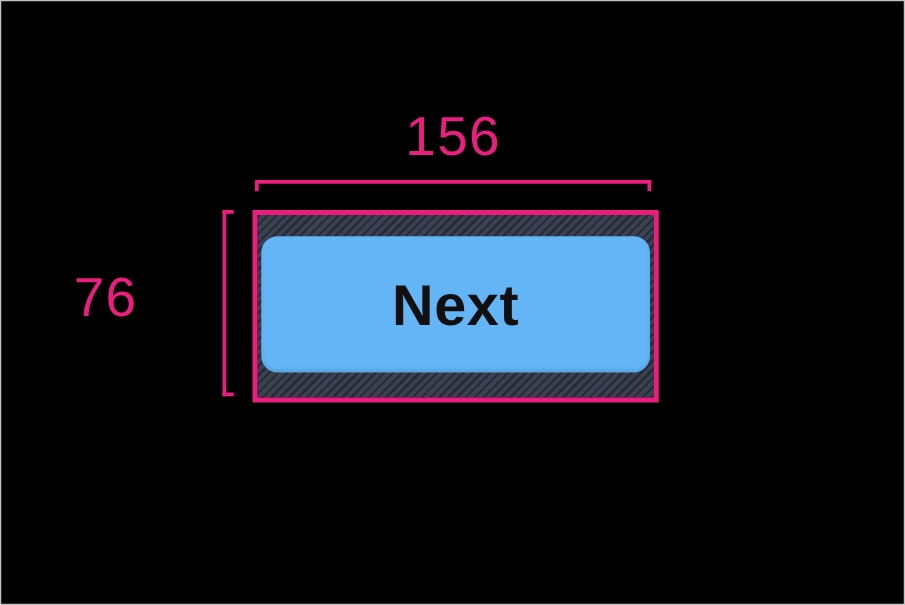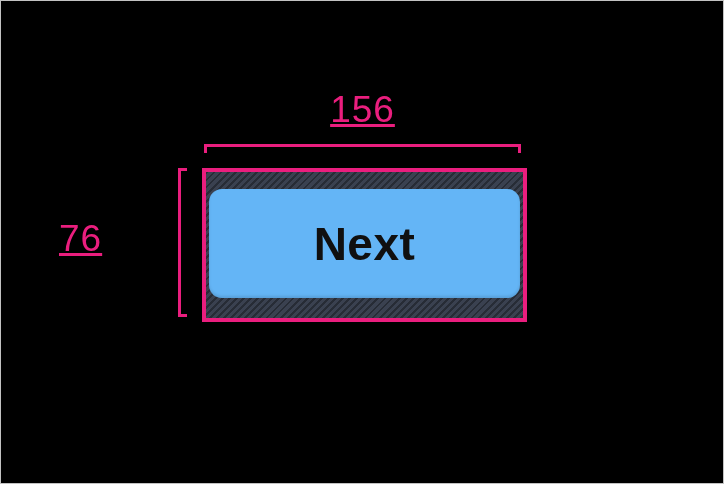--- a/index.html
+++ b/index.html
@@ -73,25 +73,24 @@
     width: 9px;
     height: 149px;
     box-sizing: border-box;
     border-left: 3px solid var(--accent, #ea1e7e);
     border-top: 3px solid var(--accent, #ea1e7e);
     border-bottom: 3px solid var(--accent, #ea1e7e);
   }
   .measure-label {
     position: absolute;
     color: var(--accent, #ea1e7e);
-    font-size: 37px;
+    font-size: 44px;
     font-weight: 400;
     letter-spacing: 1px;
     line-height: 38px;
-    text-decoration: underline;
   }
   .width-label {
     left: 203px;
     top: 90px;
     width: 317px;
     text-align: center;
   }
   .height-label {
     left: 58px;
     top: 219px;

